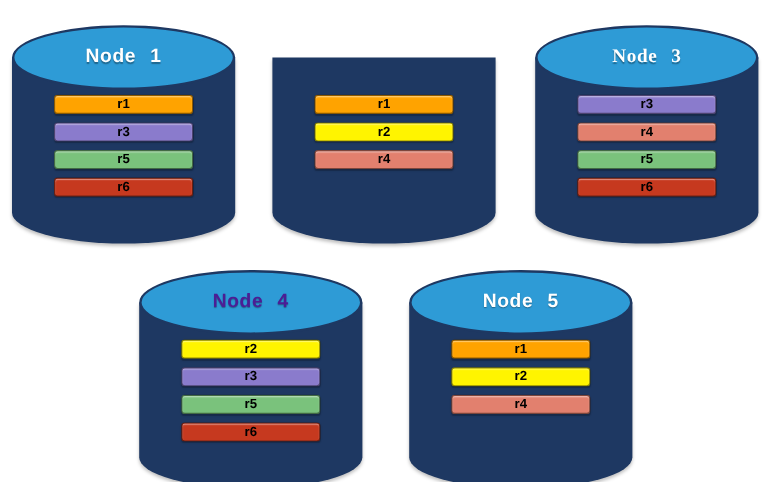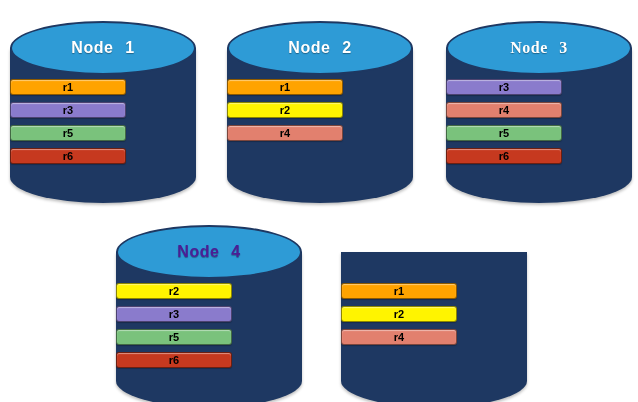--- a/index.html
+++ b/index.html
@@ -54,20 +54,21 @@
     word-spacing: 7px;
     text-shadow: 0 1px 1px rgba(0,0,0,0.35);
     user-select: none;
   }
   .records {
     position: absolute;
     left: 0; right: 0;
     top: 58px;
     display: flex;
     flex-direction: column;
+    align-items: center;
     gap: 7px;
   }
   .record {
     width: 116px;
     height: 16px;
     border-radius: 3px;
     border: 1px solid rgba(0,0,0,0.45);
     box-sizing: border-box;
     display: flex;
     align-items: center;
@@ -90,23 +91,20 @@
       </div>
       <div class="records">
         <div class="record" style="background: rgb(255, 163, 0); color: rgb(0, 0, 0);">r1</div>
         <div class="record" style="background: rgb(138, 123, 204); color: rgb(0, 0, 0);">r3</div>
         <div class="record" style="background: rgb(122, 194, 124); color: rgb(0, 0, 0);">r5</div>
         <div class="record" style="background: rgb(198, 57, 31); color: rgb(0, 0, 0);">r6</div>
       </div>
     </div>
     <div class="cylinder pos-2">
       <div class="cyl-body" style="background: rgb(30, 56, 98);"></div>
-      <div class="cyl-top" style="background: rgb(46, 155, 214); border-color: rgb(30, 56, 98);">
-        <div class="node-label" style="color: rgb(255, 255, 255);">Node 2</div>
-      </div>
       <div class="records">
         <div class="record" style="background: rgb(255, 163, 0); color: rgb(0, 0, 0);">r1</div>
         <div class="record" style="background: rgb(255, 244, 0); color: rgb(0, 0, 0);">r2</div>
         <div class="record" style="background: rgb(226, 128, 110); color: rgb(0, 0, 0);">r4</div>
       </div>
     </div>
     <div class="cylinder pos-3">
       <div class="cyl-body" style="background: rgb(30, 56, 98);"></div>
       <div class="cyl-top" style="background: rgb(46, 155, 214); border-color: rgb(30, 56, 98);">
         <div class="node-label" style="color: rgb(255, 255, 255); font-family: Liberation Serif, serif;">Node 3</div>
@@ -125,19 +123,22 @@
       </div>
       <div class="records">
         <div class="record" style="background: rgb(255, 244, 0); color: rgb(0, 0, 0);">r2</div>
         <div class="record" style="background: rgb(138, 123, 204); color: rgb(0, 0, 0);">r3</div>
         <div class="record" style="background: rgb(122, 194, 124); color: rgb(0, 0, 0);">r5</div>
         <div class="record" style="background: rgb(198, 57, 31); color: rgb(0, 0, 0);">r6</div>
       </div>
     </div>
     <div class="cylinder pos-5">
       <div class="cyl-body" style="background: rgb(30, 56, 98);"></div>
+      <div class="cyl-top" style="background: rgb(46, 155, 214); border-color: rgb(30, 56, 98);">
+        <div class="node-label" style="color: rgb(255, 255, 255);">Node 5</div>
+      </div>
       <div class="records">
         <div class="record" style="background: rgb(255, 163, 0); color: rgb(0, 0, 0);">r1</div>
         <div class="record" style="background: rgb(255, 244, 0); color: rgb(0, 0, 0);">r2</div>
         <div class="record" style="background: rgb(226, 128, 110); color: rgb(0, 0, 0);">r4</div>
       </div>
     </div>
   </div>
 
 </body></html>

